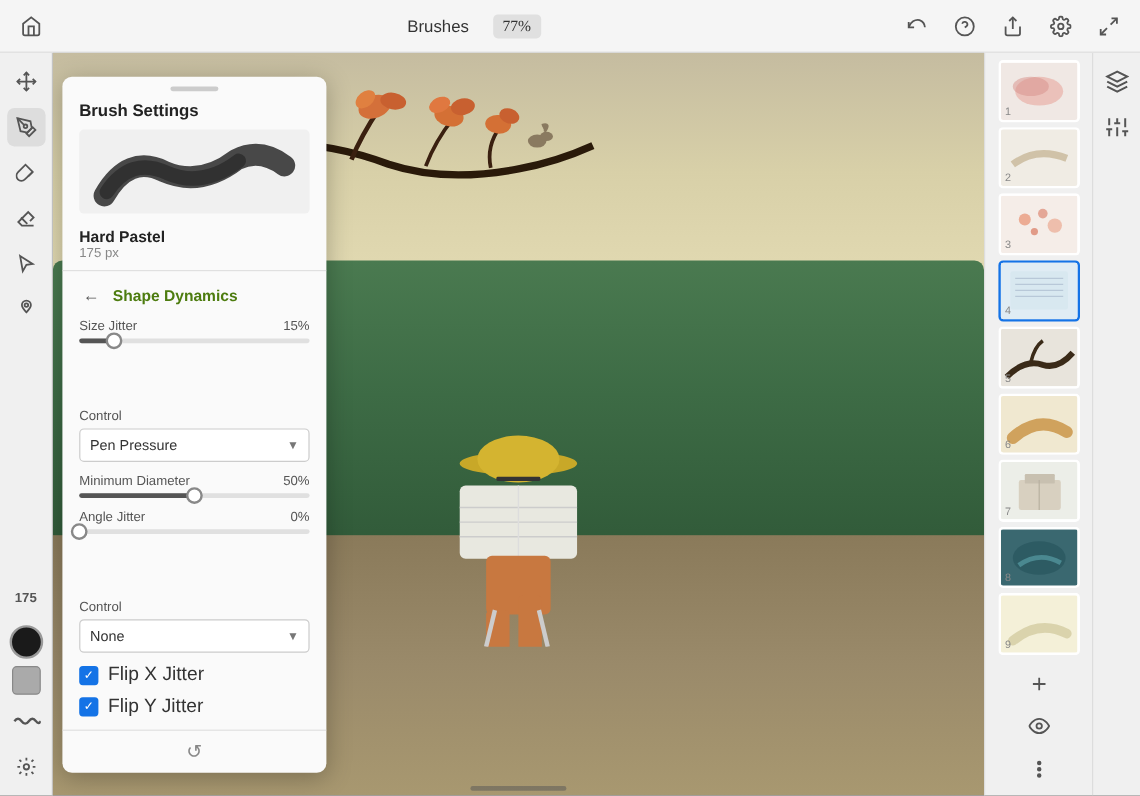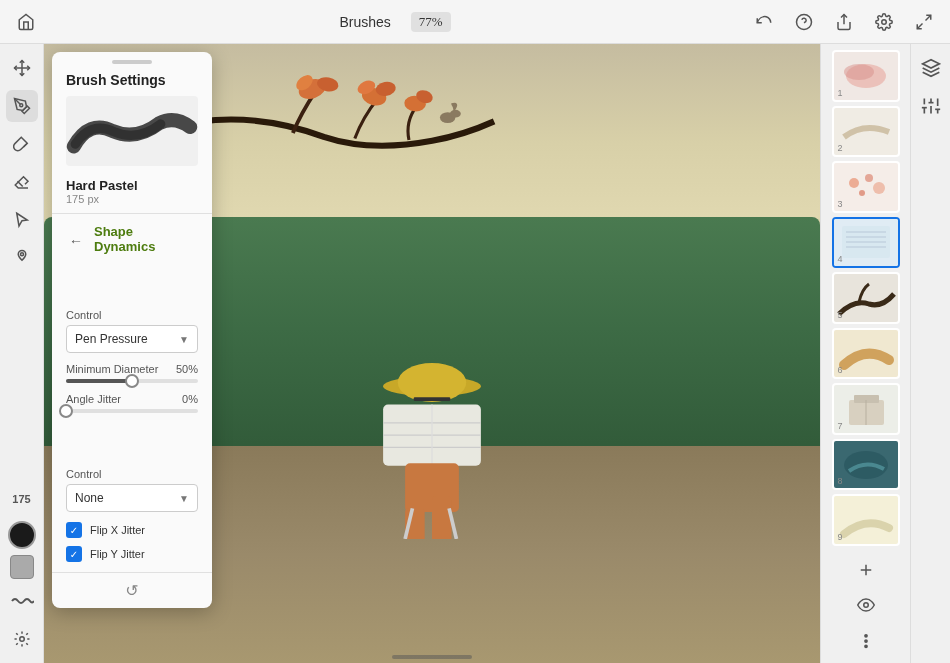--- a/index.html
+++ b/index.html
@@ -163,23 +163,23 @@
       width: 80px;
       height: 4px;
       background: #555;
       border-radius: 2px;
       opacity: 0.5;
     }
 
     
     .brush-panel {
       position: absolute;
-      top: 8px;
+      top: 20px;
       left: 8px;
-      width: 160px;
+      width: 220px;
       background: #fafafa;
       border-radius: 8px;
       box-shadow: 0 4px 20px rgba(0,0,0,0.25);
       padding: 0;
       overflow: hidden;
       z-index: 10;
     }
     .panel-drag-handle {
       width: 40px;
       height: 4px;
@@ -318,21 +318,21 @@
       width: 16px; height: 16px;
       background: #1473e6;
       border-radius: 3px;
       display: flex; align-items: center; justify-content: center;
       color: white;
       font-size: 10px;
       flex-shrink: 0;
       cursor: pointer;
     }
     .checkbox-label {
-      font-size: 11px;
+      font-size: 16px;
       color: #333;
     }
     .panel-footer {
       height: 36px;
       display: flex;
       align-items: center;
       justify-content: center;
       border-top: 1px solid #e0e0e0;
       margin-top: 6px;
     }
@@ -577,20 +577,30 @@
       <div class="brush-name">Hard Pastel</div>
       <div class="brush-size-text">175 px</div>
 
       <div class="panel-divider"></div>
 
       <div class="section-header">
         <div class="back-btn">←</div>
         <div class="section-title">Shape Dynamics</div>
       </div>
 
+      <div class="slider-row">
+        <div class="slider-label-row">
+          <span class="slider-label">Size Jitter</span>
+          <span class="slider-value">15%</span>
+        </div>
+        <div class="slider-track">
+          <div class="slider-fill" style="width:15%;"></div>
+          <div class="slider-thumb" style="left:15%;"></div>
+        </div>
+      </div>
 
       <div class="control-row">
         <div class="control-label">Control</div>
         <div class="select-box">
           <span>Pen Pressure</span>
           <span class="select-arrow">▼</span>
         </div>
       </div>
 
       <div class="slider-row">

